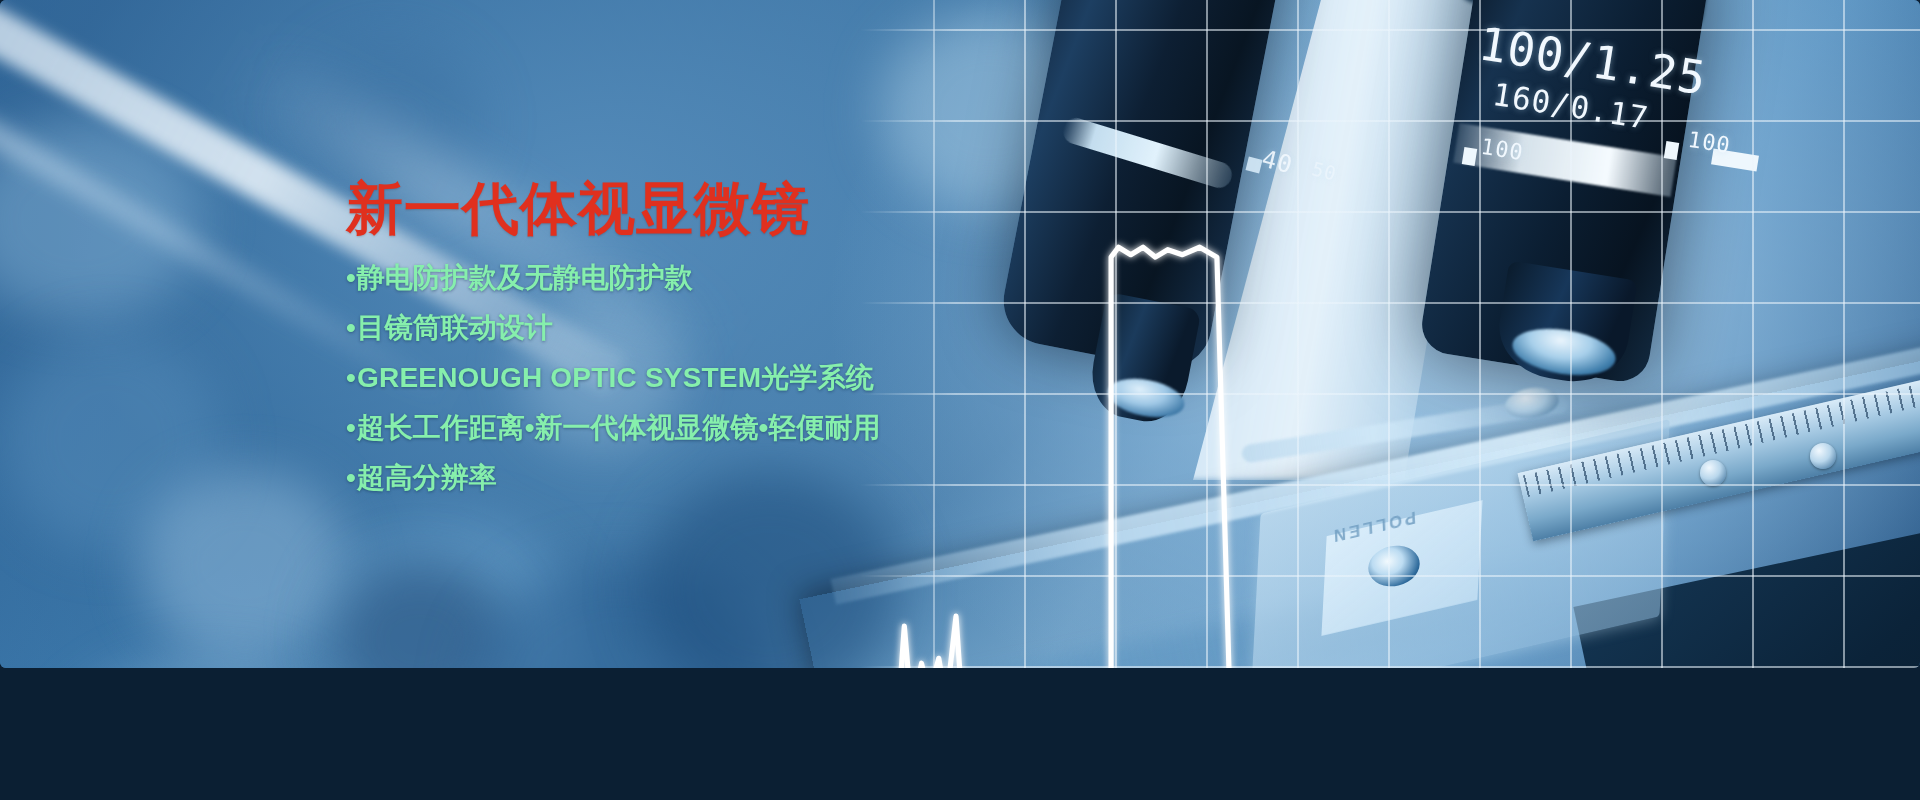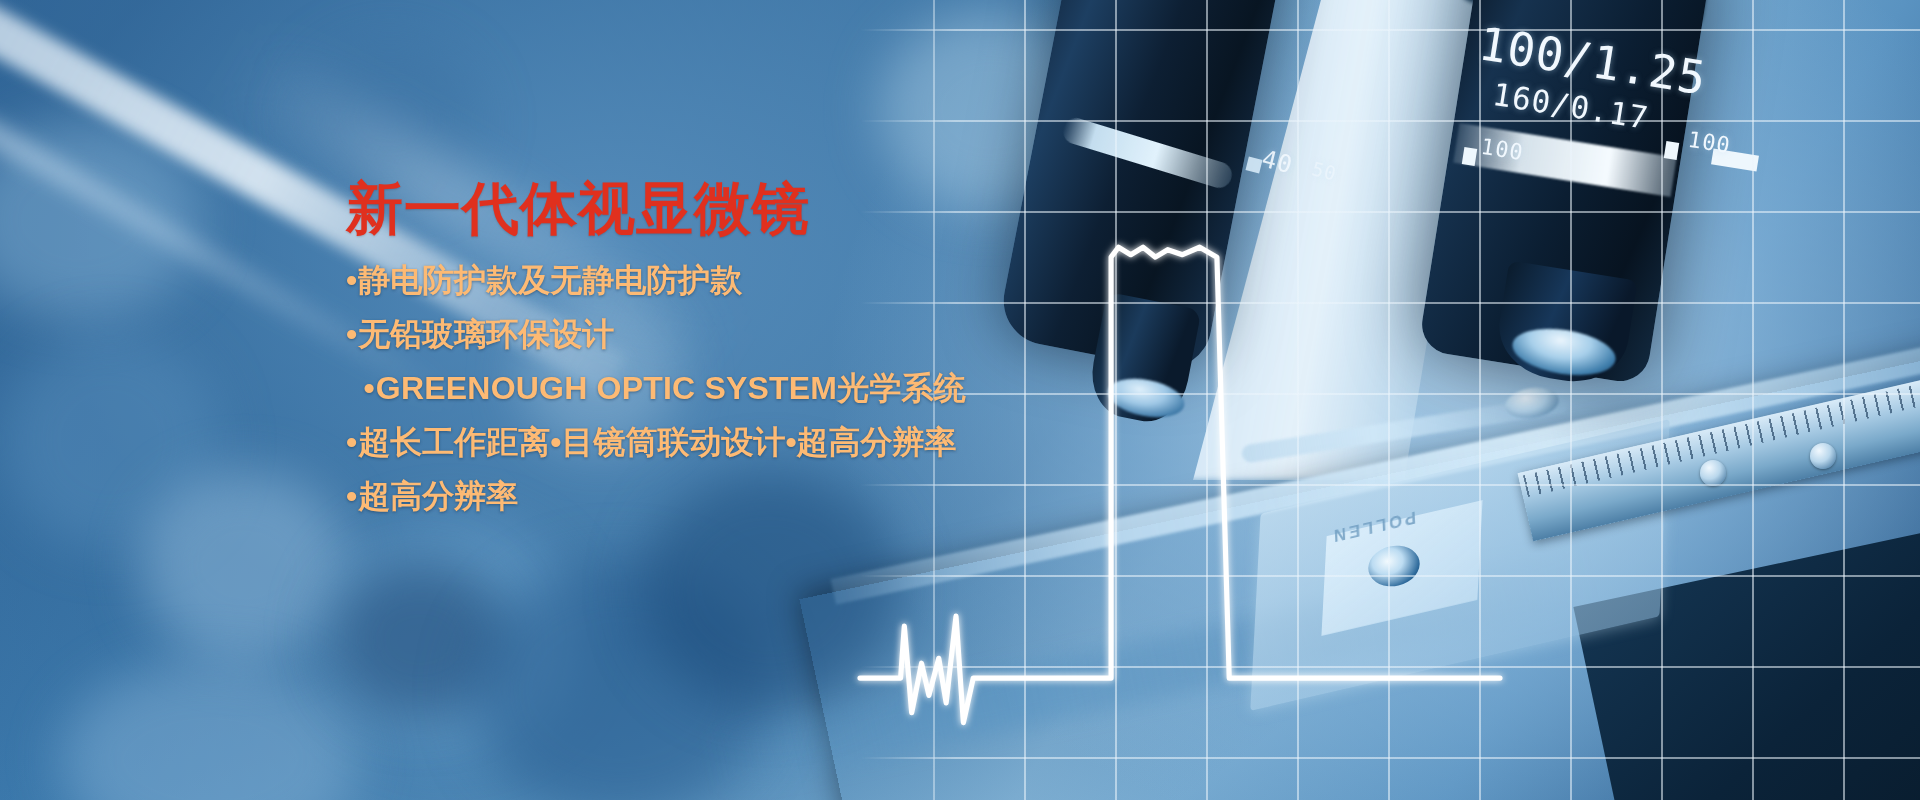--- a/index.html
+++ b/index.html
@@ -8,23 +8,24 @@
     padding: 0;
     background: #0b1f33;
   }
   body {
     font-family: "Liberation Sans", "DejaVu Sans", sans-serif;
   }
 
   #banner {
     position: relative;
     width: 1920px;
-    height: 800px;
+    height: 668px;
     overflow: hidden;
     background: #2f6494;
+    border-radius: 6px;
   }
 
   
 
   
   .bg-base {
     position: absolute;
     inset: 0;
     background:
       radial-gradient(ellipse 900px 700px at 76% 46%, rgba(168,203,230,0.95) 0%, rgba(140,185,221,0.55) 38%, rgba(90,145,190,0.0) 70%),
@@ -339,33 +340,33 @@
     text-shadow: 0 1px 2px rgba(40,0,0,0.18);
     white-space: nowrap;
   }
   ul.features {
     list-style: none;
     margin: 0;
     padding: 0;
   }
   ul.features li {
     display: block;
-    color: #fdba74;
-    font-size: 32px;
+    color: #86efac;
+    font-size: 28px;
     font-weight: bold;
     line-height: 1.0;
     margin: 0 0 22px 0;
     white-space: nowrap;
     text-shadow: 0 1px 3px rgba(10,40,70,0.45);
   }
   ul.features li .bullet {
     display: inline-block;
     margin-right: 1px;
   }
-  li.roman { letter-spacing: 0.2px; text-align: right; }
+  li.roman { letter-spacing: 0.2px; }
 </style>
 </head>
 <body>
 
 <div id="banner">
 
   <div class="bg-base"></div>
 
   <div class="bokeh bk1"></div>
   <div class="bokeh bk10"></div>
@@ -439,20 +440,20 @@
         </filter>
       </defs>
       <polyline id="trace-path" fill="none" stroke="#ffffff" stroke-width="4.2" stroke-linejoin="round" stroke-linecap="round" filter="url(#traceGlow)" points="0,370 28,370 33,370 36,328 42,398 50,358 56,384 64,354 70,390 78,320 84,406 92,370 150,370 196,370 200,370 204,370 204,30 210,22 220,28 230,22 240,30 250,24 262,28 276,22 290,30 300,370 360,370 440,370 520,370"></polyline>
     </svg>
   </div>
 
   <div class="copy">
     <h1 class="headline">新一代体视显微镜</h1>
     <ul class="features" id="feature-list">
         <li><span class="bullet">•</span><span>静电防护款及无静电防护款</span></li>
-        <li><span class="bullet">•</span><span>无铅玻璃环保设计</span></li>
+        <li><span class="bullet">•</span><span>目镜筒联动设计</span></li>
         <li class="roman"><span class="bullet">•</span><span>GREENOUGH OPTIC SYSTEM光学系统</span></li>
-        <li><span class="bullet">•</span><span>超长工作距离•目镜筒联动设计•超高分辨率</span></li>
+        <li><span class="bullet">•</span><span>超长工作距离•新一代体视显微镜•轻便耐用</span></li>
         <li><span class="bullet">•</span><span>超高分辨率</span></li>
       </ul>
   </div>
 
 </div>
 
 </body></html>

